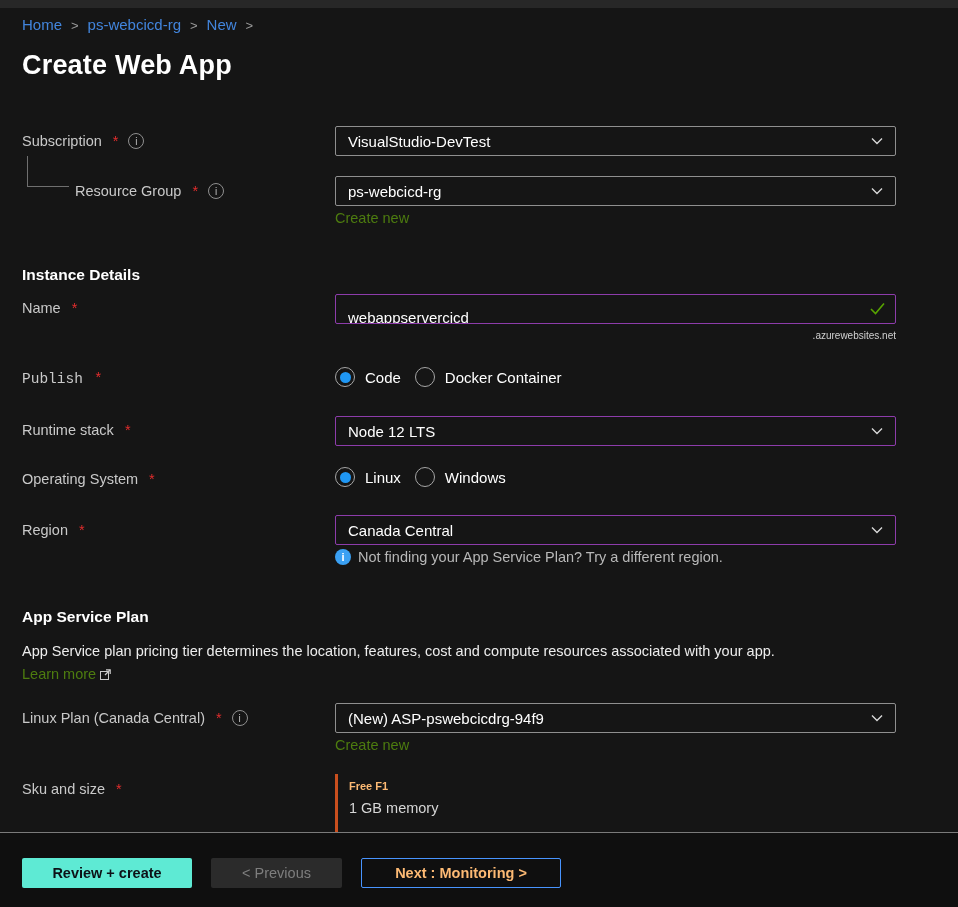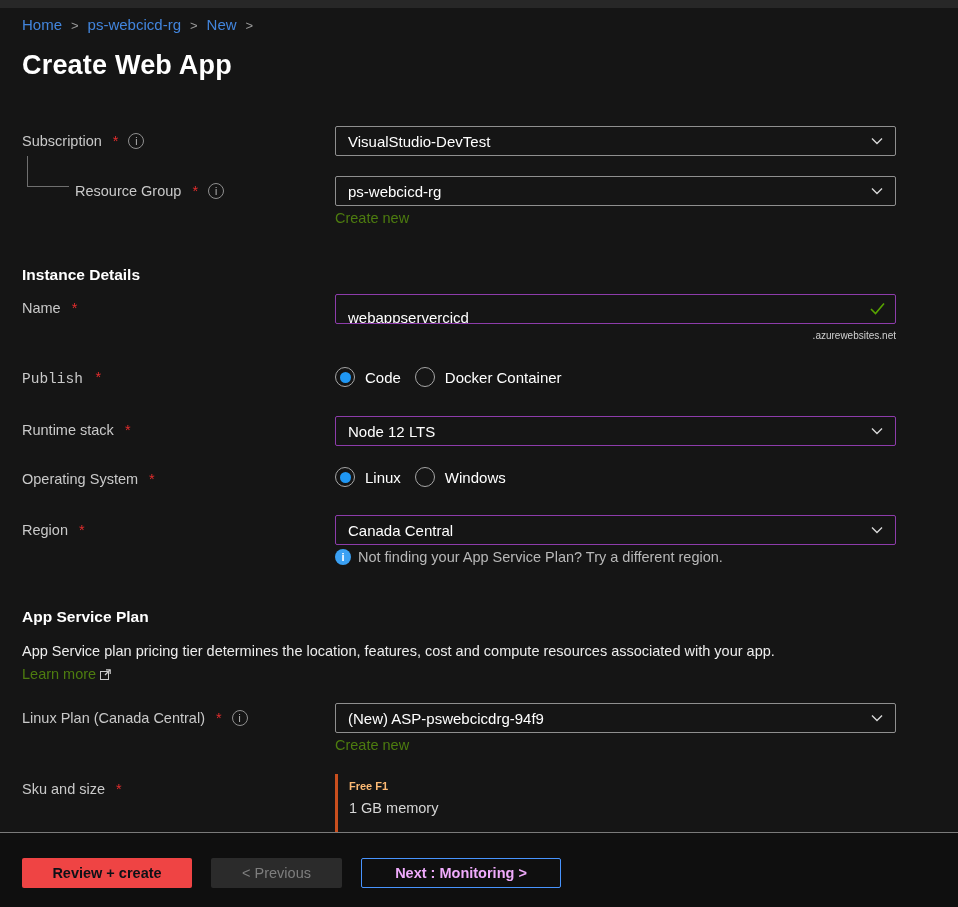--- a/index.html
+++ b/index.html
@@ -64,23 +64,23 @@
 
   .sku-block { position:absolute; left:335px; top:774px; height:58px; width:561px;
     border-left:3px solid #c94f1e; padding:6px 0 0 11px; }
   .sku-tier { font-size:11px; font-weight:700; color:#fdba74; }
   .sku-mem { font-size:14.5px; color:#d6d6d6; margin-top:8px; }
 
   #footer-sep { position:absolute; left:0; top:832px; width:958px; height:1px; background:#7a7a7a; }
   #footer { position:absolute; left:0; top:833px; width:958px; height:74px; background:#0f0f0f; }
   .btn { position:absolute; top:25px; height:30px; border-radius:2px; font-size:14.5px; font-weight:700;
     display:flex; align-items:center; justify-content:center; cursor:pointer; font-family:"Liberation Sans", sans-serif; border:none; }
-  #btn-review { left:22px; width:170px; background:#ef4444; color:#0d1117; }
+  #btn-review { left:22px; width:170px; background:#5eead4; color:#0d1117; }
   #btn-prev { left:211px; width:131px; background:#2b2b2b; color:#7e7e7e; font-weight:400; }
-  #btn-next { left:361px; width:200px; background:transparent; border:1px solid #4894fe; color:#f0abfc; }
+  #btn-next { left:361px; width:200px; background:transparent; border:1px solid #4894fe; color:#fdba74; }
 </style>
 </head>
 <body>
 
 <div id="screen">
   <div id="topstrip"></div>
 
   <div id="breadcrumb">
     <a>Home</a><span class="sep">&gt;</span><a>ps-webcicd-rg</a><span class="sep">&gt;</span><a>New</a><span class="sep">&gt;</span>
   </div>

